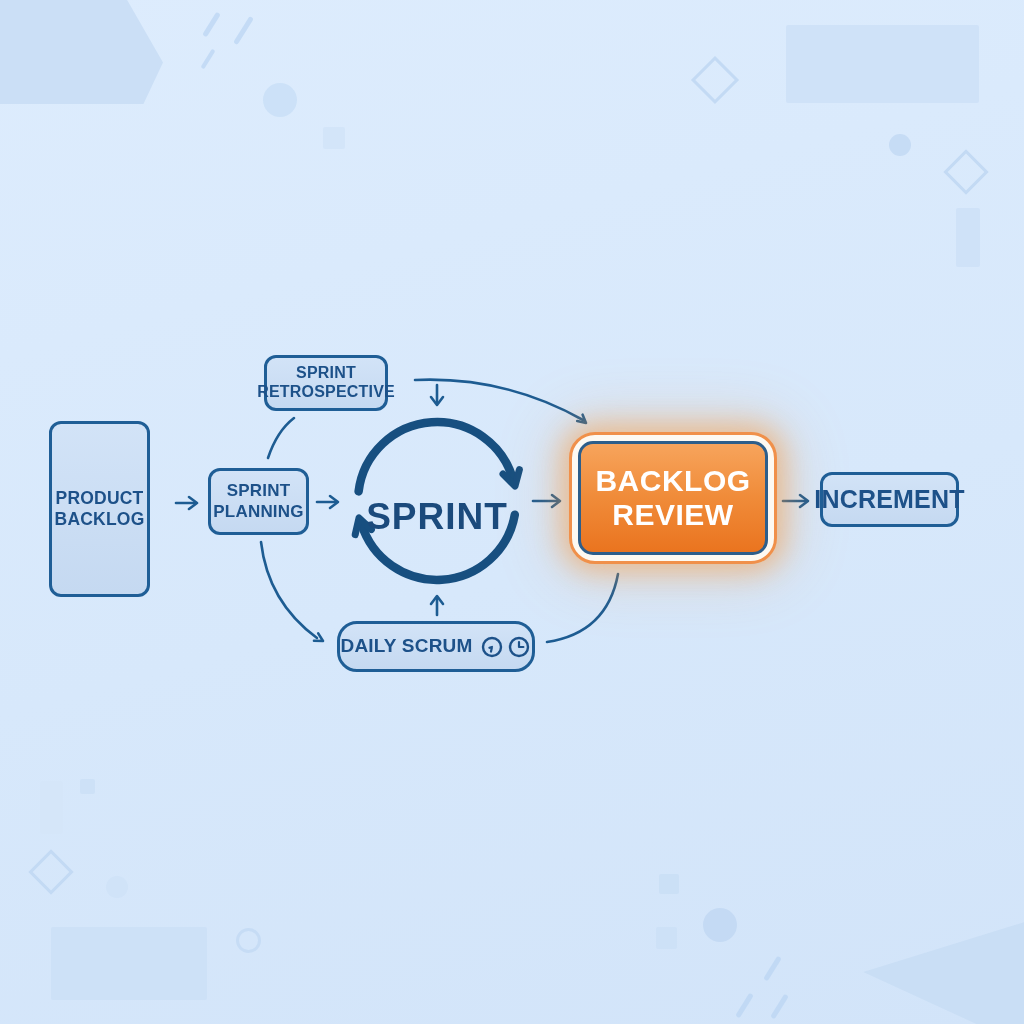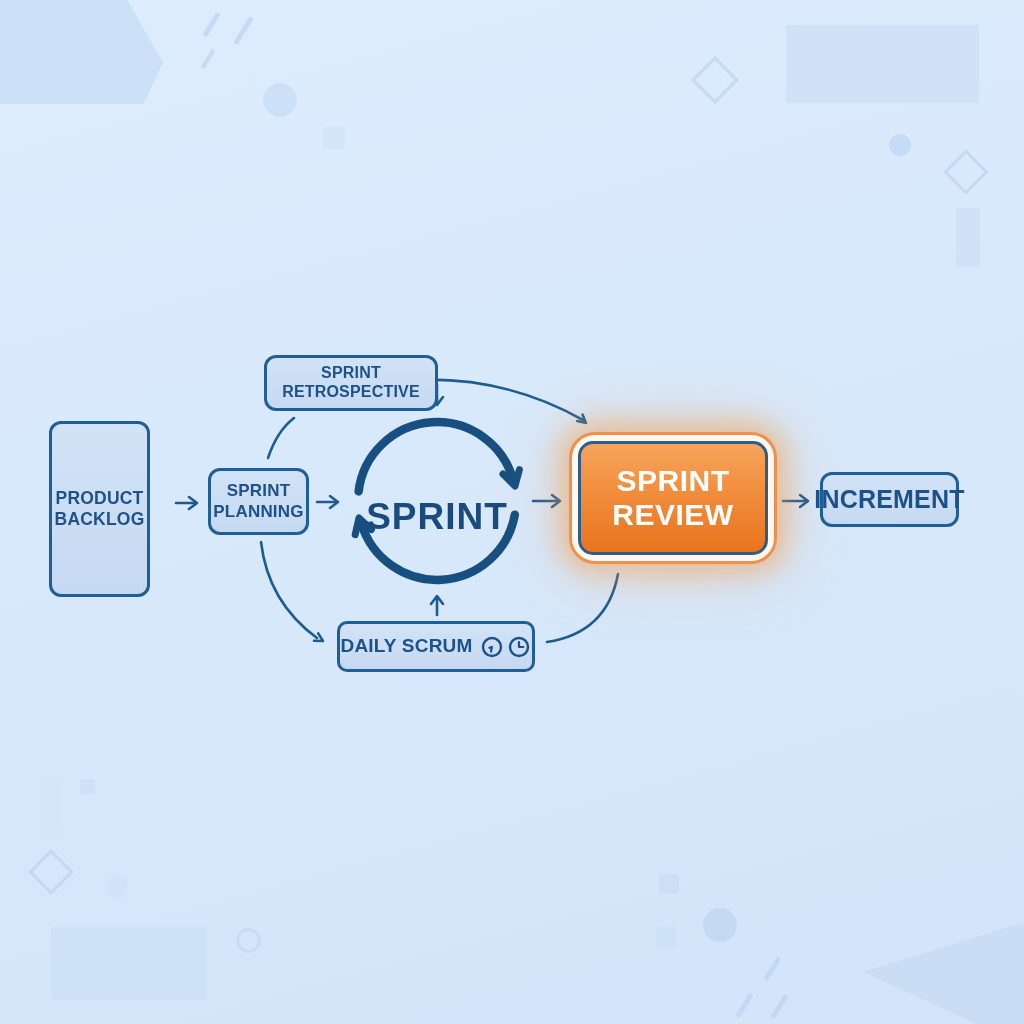--- a/index.html
+++ b/index.html
@@ -26,22 +26,22 @@
   .thick{stroke:#174f80;stroke-width:8.5;fill:none;stroke-linecap:round;stroke-linejoin:round;}
   .thickhead{stroke:#174f80;stroke-width:7;fill:none;stroke-linecap:round;stroke-linejoin:round;}
   
   .node{position:absolute;display:flex;align-items:center;justify-content:center;
     text-align:center;font-weight:bold;color:#1d5189;
     background:linear-gradient(180deg,#d2e3f7 0%,#c5d9f1 100%);
     border:3px solid #1f5e96;border-radius:12px;box-sizing:border-box;
     line-height:1.18;letter-spacing:.2px;}
   .product-backlog{left:49px;top:421px;width:101px;height:176px;font-size:17.5px;padding:0 4px;}
   .sprint-planning{left:208px;top:468px;width:101px;height:67px;font-size:17px;padding:0 3px;}
-  .sprint-retro{left:264px;top:355px;width:174px;height:56px;font-size:16px;padding:0 3px;}
-  .daily-scrum{left:337px;top:621px;width:198px;height:51px;border-radius:10px;
+  .sprint-retro{left:264px;top:355px;width:124px;height:56px;font-size:16px;padding:0 3px;}
+  .daily-scrum{left:337px;top:621px;width:198px;height:51px;border-radius:20px;
     font-size:19px;flex-direction:row;gap:7px;}
   .increment{left:820px;top:472px;width:139px;height:55px;font-size:25px;}
   .sprint-label{position:absolute;left:437px;top:501px;transform:translate(-50%,-50%);
     font-size:37px;font-weight:bold;color:#1b4a7c;letter-spacing:1px;margin-top:16px;}
   
   .review-outer{position:absolute;left:569px;top:432px;width:208px;height:132px;
     border-radius:26px;background:#fdf9f2;border:3.5px solid #f0904a;box-sizing:border-box;
     box-shadow:0 0 26px 8px rgba(247,150,60,.45),0 0 60px 14px rgba(247,150,60,.22);}
   .review-inner{position:absolute;left:6px;top:6px;right:6px;bottom:6px;border-radius:15px;
     border:3px solid #2d5e8a;box-sizing:border-box;
@@ -157,21 +157,21 @@
       </g>
       <g>
         <circle cx="39" cy="13" r="9" fill="none" stroke="#1d5189" stroke-width="2.4"></circle>
         <path d="M39 13 L39 8 M39 13 L43.4 13" fill="none" stroke="#1d5189" stroke-width="2.2" stroke-linecap="round"></path>
       </g>
     </svg>
   </div>
 
   <div class="review-outer">
     <div class="review-inner">
-      <span>SPRINT REVIEW</span>
+      <span>BACKLOG REVIEW</span>
     </div>
   </div>
 
   <div class="node increment">
     <span>INCREMENT</span>
   </div>
 
 </div>
 
 </body></html>

